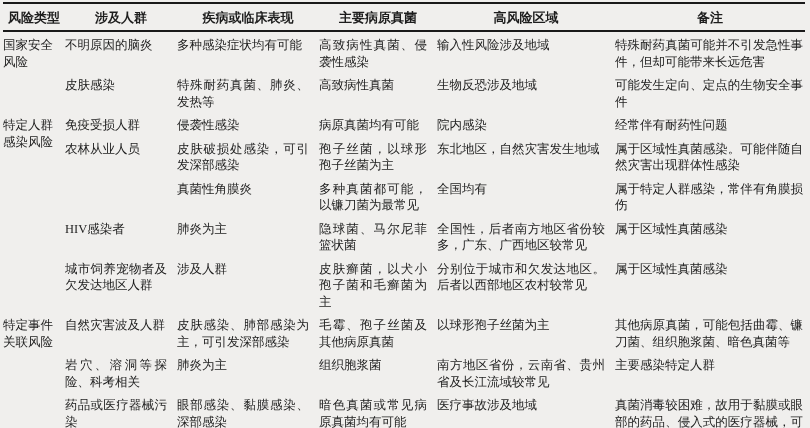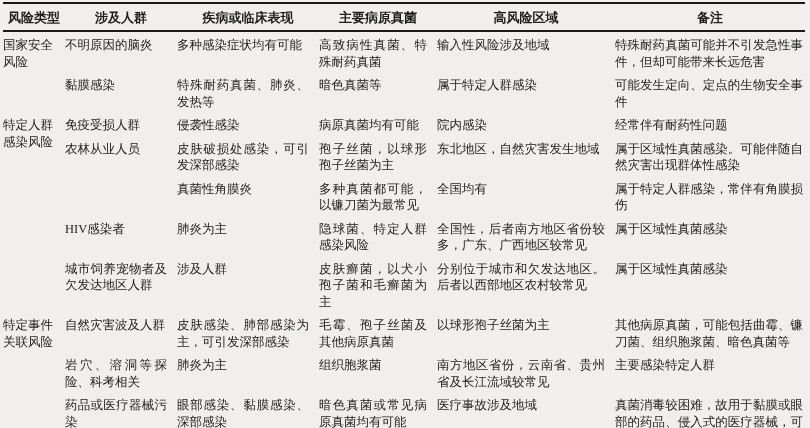--- a/index.html
+++ b/index.html
@@ -82,29 +82,29 @@
         <th>高风险区域</th>
         <th>备注</th>
       </tr>
     </thead>
     <tbody>
 
       <tr>
         <td class="cell-risk-type" rowspan="2">国家安全风险</td>
         <td class="cell-population">不明原因的脑炎</td>
         <td class="cell-disease">多种感染症状均有可能</td>
-        <td class="cell-fungi">高致病性真菌、特殊耐药真菌</td>
+        <td class="cell-fungi">高致病性真菌、侵袭性感染</td>
         <td class="cell-region">输入性风险涉及地域</td>
         <td class="cell-note">特殊耐药真菌可能并不引发急性事件，但却可能带来长远危害</td>
       </tr>
       <tr>
-        <td class="cell-population">黏膜感染</td>
+        <td class="cell-population">皮肤感染</td>
         <td class="cell-disease">特殊耐药真菌、肺炎、发热等</td>
-        <td class="cell-fungi">暗色真菌等</td>
-        <td class="cell-region">属于特定人群感染</td>
+        <td class="cell-fungi">高致病性真菌</td>
+        <td class="cell-region">生物反恐涉及地域</td>
         <td class="cell-note">可能发生定向、定点的生物安全事件</td>
       </tr>
 
       <tr>
         <td class="cell-risk-type" rowspan="5">特定人群感染风险</td>
         <td class="cell-population">免疫受损人群</td>
         <td class="cell-disease">侵袭性感染</td>
         <td class="cell-fungi">病原真菌均有可能</td>
         <td class="cell-region">院内感染</td>
         <td class="cell-note">经常伴有耐药性问题</td>
@@ -118,21 +118,21 @@
       </tr>
       <tr>
         <td class="cell-disease">真菌性角膜炎</td>
         <td class="cell-fungi">多种真菌都可能，以镰刀菌为最常见</td>
         <td class="cell-region">全国均有</td>
         <td class="cell-note">属于特定人群感染，常伴有角膜损伤</td>
       </tr>
       <tr>
         <td class="cell-population">HIV感染者</td>
         <td class="cell-disease">肺炎为主</td>
-        <td class="cell-fungi">隐球菌、特定人群感染风险</td>
+        <td class="cell-fungi">隐球菌、马尔尼菲篮状菌</td>
         <td class="cell-region">全国性，后者南方地区省份较多，广东、广西地区较常见</td>
         <td class="cell-note">属于区域性真菌感染</td>
       </tr>
       <tr>
         <td class="cell-population">城市饲养宠物者及欠发达地区人群</td>
         <td class="cell-disease">涉及人群</td>
         <td class="cell-fungi">皮肤癣菌，以犬小孢子菌和毛癣菌为主</td>
         <td class="cell-region">分别位于城市和欠发达地区。后者以西部地区农村较常见</td>
         <td class="cell-note">属于区域性真菌感染</td>
       </tr>

